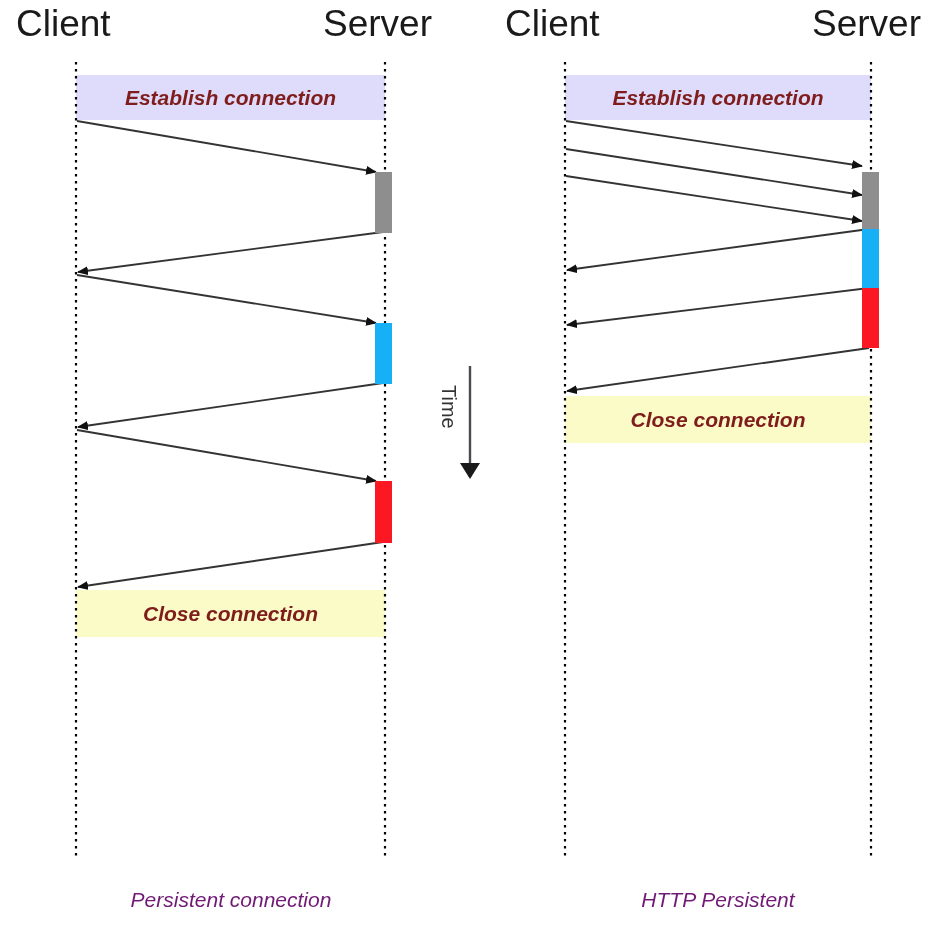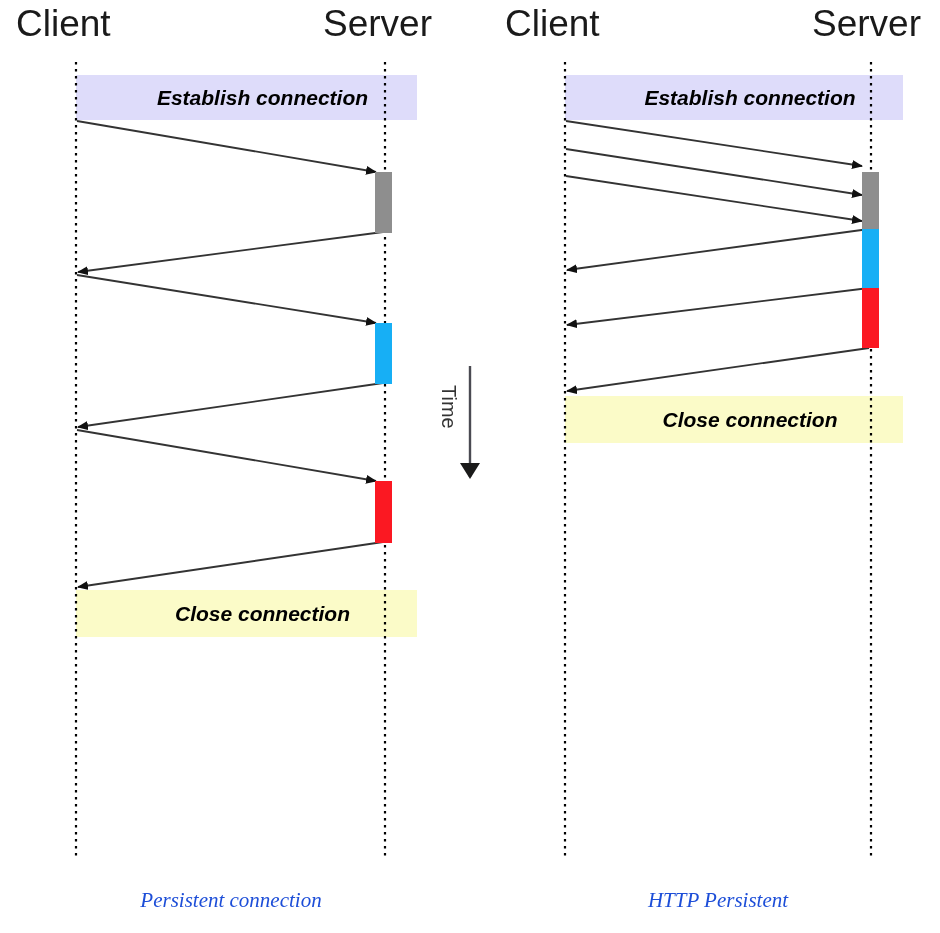--- a/index.html
+++ b/index.html
@@ -31,36 +31,35 @@
     color: #1a1a1a;
     white-space: nowrap;
     font-family: "Liberation Sans", sans-serif;
     text-align: center;
   }
   .phase-label {
     position: absolute;
     font-size: 21px;
     font-style: italic;
     font-weight: bold;
-    color: #000000;
+    color: #7f1d1d;
     white-space: nowrap;
     display: flex;
     align-items: center;
     justify-content: center;
     font-family: "Liberation Sans", sans-serif;
-    padding-left: 32px;
   }
   .caption {
     position: absolute;
     font-size: 21px;
     font-style: italic;
-    color: #1d4ed8;
+    color: #701a75;
     white-space: nowrap;
     text-align: center;
-    font-family: Liberation Serif, serif;
+    font-family: Liberation Sans, sans-serif;
   }
   .time-label {
     position: absolute;
     font-size: 20px;
     color: #333333;
     white-space: nowrap;
     transform: rotate(90deg);
     transform-origin: left top;
     font-family: "Liberation Sans", sans-serif;
   }

